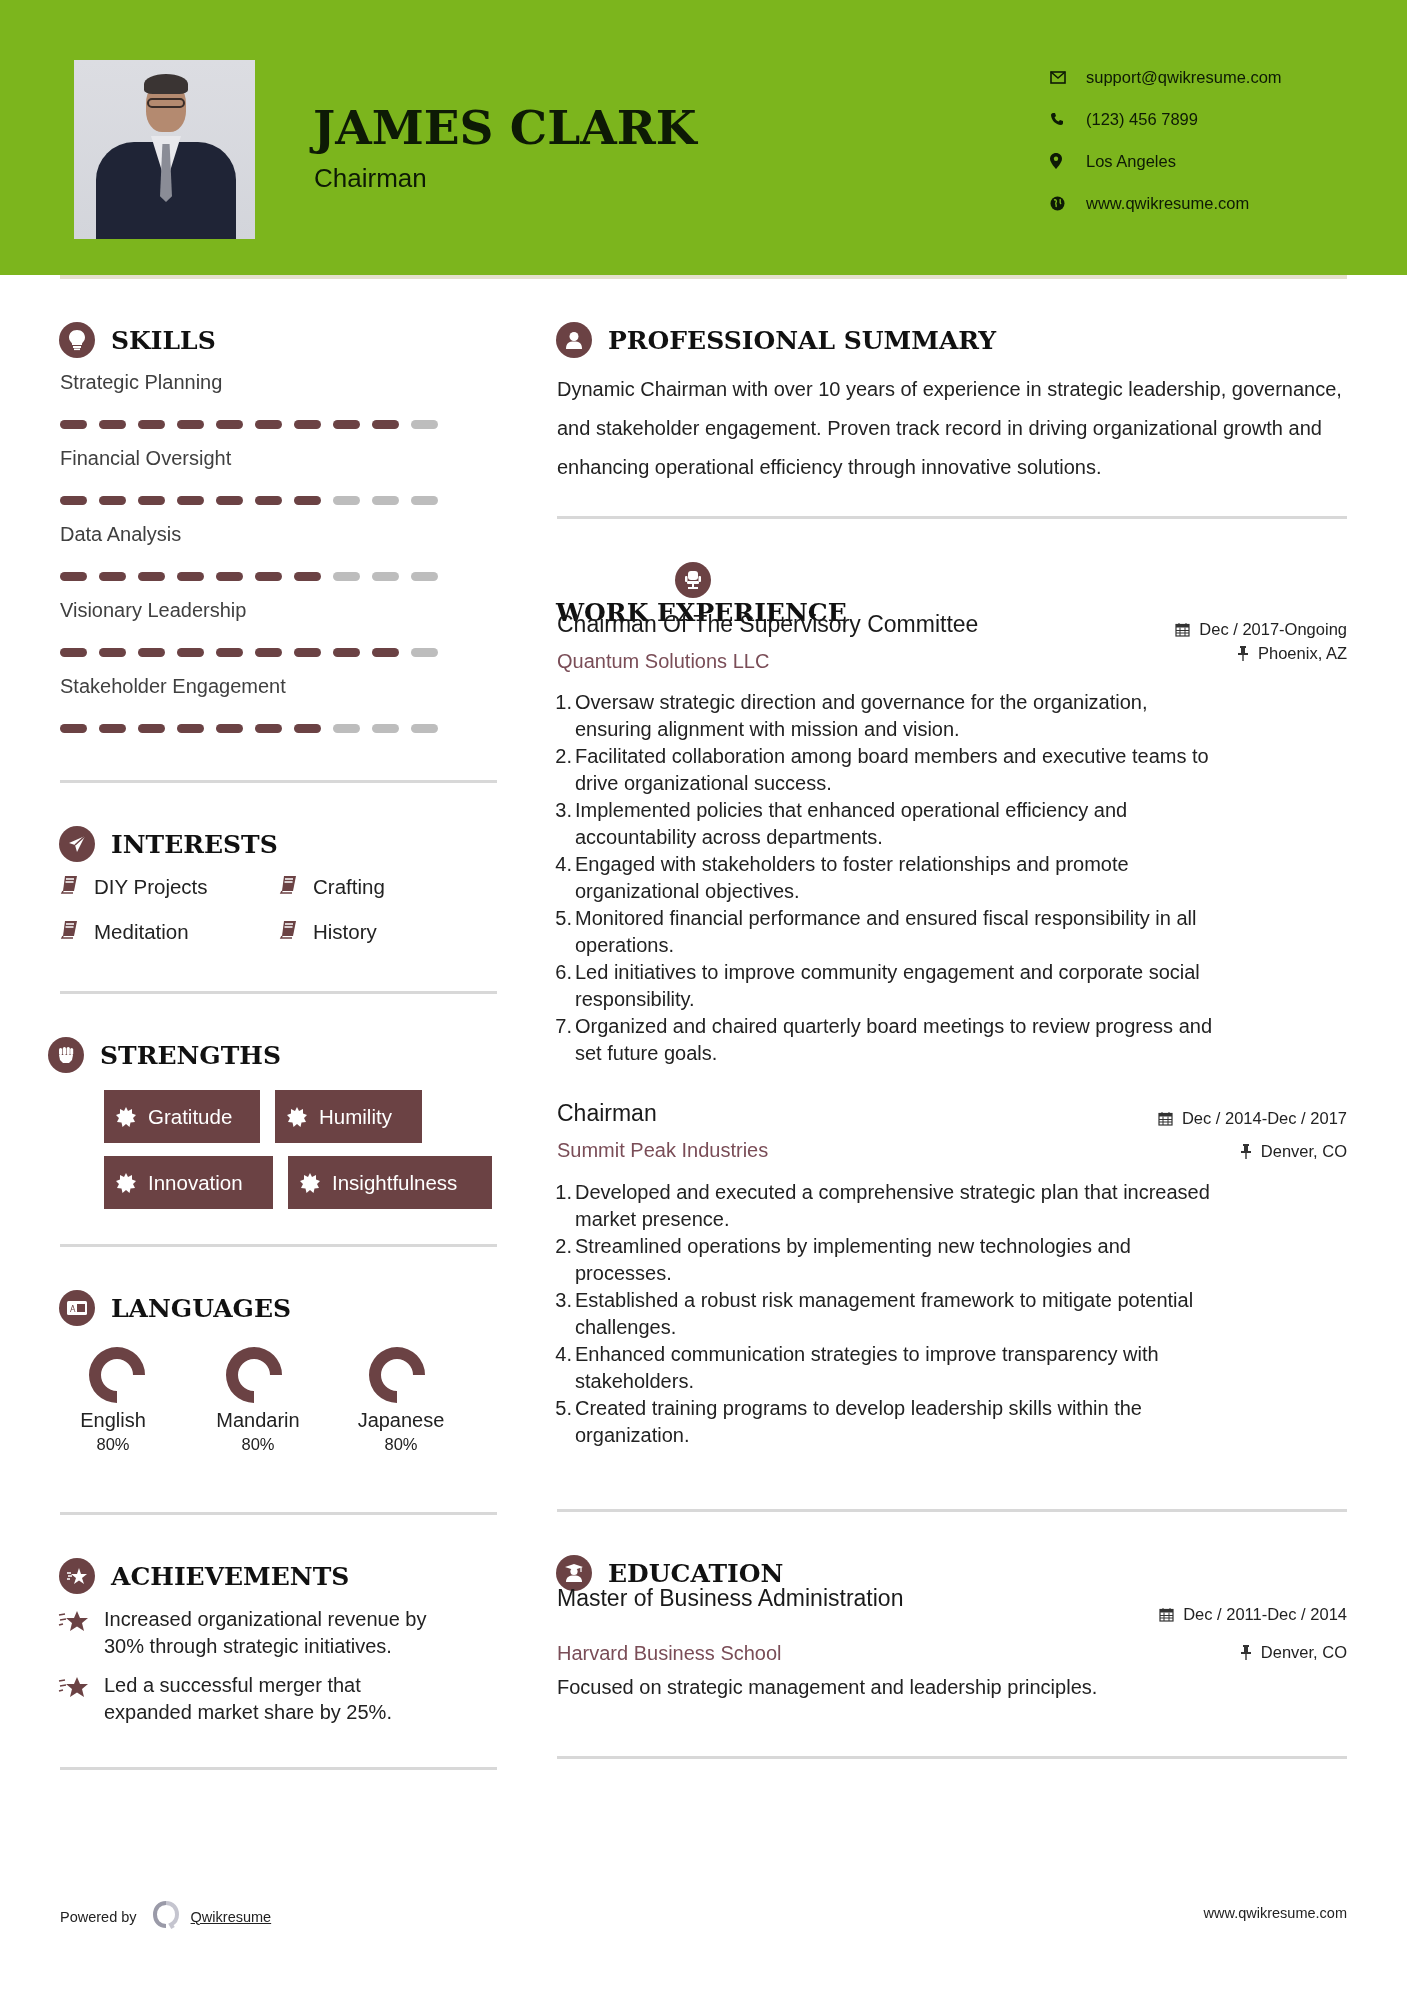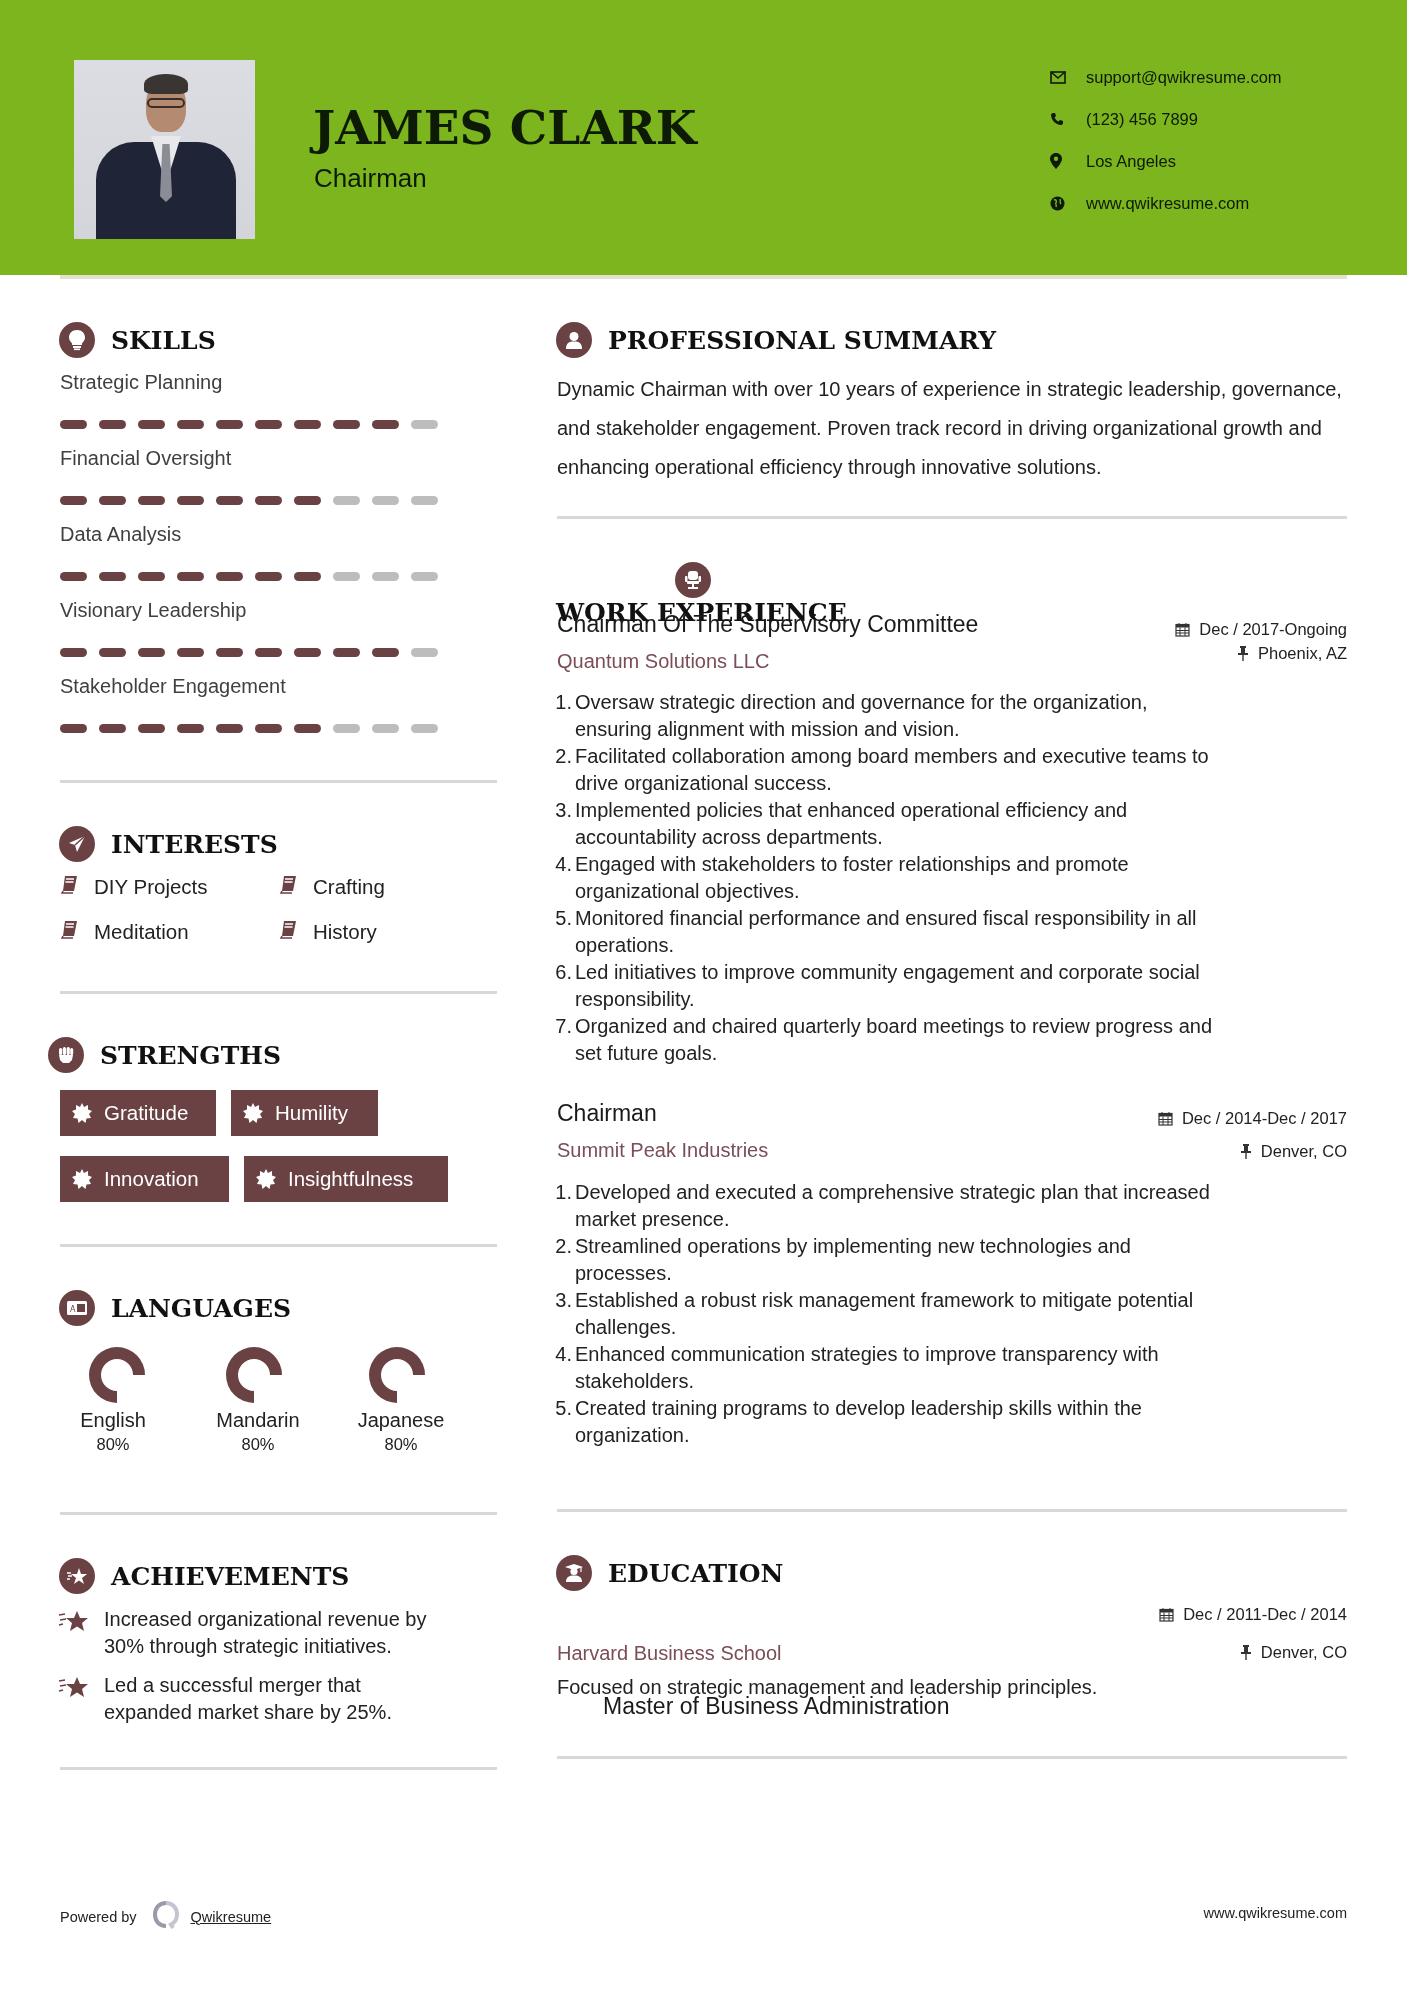--- a/index.html
+++ b/index.html
@@ -31,21 +31,21 @@
   .divider { position: absolute; height: 3px; background: #d8d8d8; }
 
   .skill-label { position: absolute; left: 60px; font-size: 20px; color: #404040; }
   .dots { position: absolute; left: 60px; display: flex; gap: 12px; }
   .dot { width: 27px; height: 9px; border-radius: 5px; background: #bdbdbd; }
   .dot.on { background: #6b4244; }
 
   .interest { position: absolute; display: flex; align-items: center; font-size: 20.5px; color: #222; }
   .interest .ii { width: 34px; }
 
-  .tag { position: absolute; height: 46px; background: #6b4244; color: #fff; display: flex; align-items: center; padding: 0 16px 0 12px; font-size: 20.5px; }
+  .tag { position: absolute; height: 53px; background: #6b4244; color: #fff; display: flex; align-items: center; padding: 0 16px 0 12px; font-size: 20.5px; margin-left: 44px; }
   .tag .ti { margin-right: 12px; display: flex; }
 
   .lang { position: absolute; text-align: center; }
   .lang .ln { font-size: 20px; color: #222; }
   .lang .lp { font-size: 16.5px; color: #222; margin-top: 3px; }
 
   .ach { position: absolute; left: 58px; display: flex; width: 440px; }
   .ach .ai { width: 46px; padding-top: 4px; }
   .ach .at { font-size: 20px; line-height: 27px; color: #222; }
 
@@ -499,21 +499,21 @@
     <svg width="20" height="20" viewBox="0 0 20 20">
         <path d="M10 1 L19 4 L10 7 L1 4 Z" fill="#fff"></path>
         <circle cx="10" cy="8.5" r="3.6" fill="#fff"></circle>
         <path d="M2 19 C2 14 5 12.5 10 12.5 C15 12.5 18 14 18 19 Z" fill="#fff"></path>
         <path d="M17 4 L17 9" stroke="#fff" stroke-width="1.2"></path>
       </svg>
   </span>
   <span class="sec-title">EDUCATION</span>
 </div>
 
-<div class="job-title" style="top:1693px;margin-left:46px;">Master of Business Administration</div>
+<div class="job-title" style="top:1585px;">Master of Business Administration</div>
 <div class="meta" style="top:1605px;">
   <span class="mi">
       <svg width="15" height="15" viewBox="0 0 15 15">
         <rect x="1" y="2.5" width="13" height="11.5" fill="none" stroke="#333" stroke-width="1.2"></rect>
         <rect x="1" y="2.5" width="13" height="3" fill="#333"></rect>
         <path d="M4 1 L4 4 M11 1 L11 4 M1 8.5 L14 8.5 M1 11 L14 11 M5 5.5 L5 14 M10 5.5 L10 14" stroke="#333" stroke-width="1"></path>
       </svg>
     </span>
   <span>Dec / 2011-Dec / 2014</span>
 </div>

